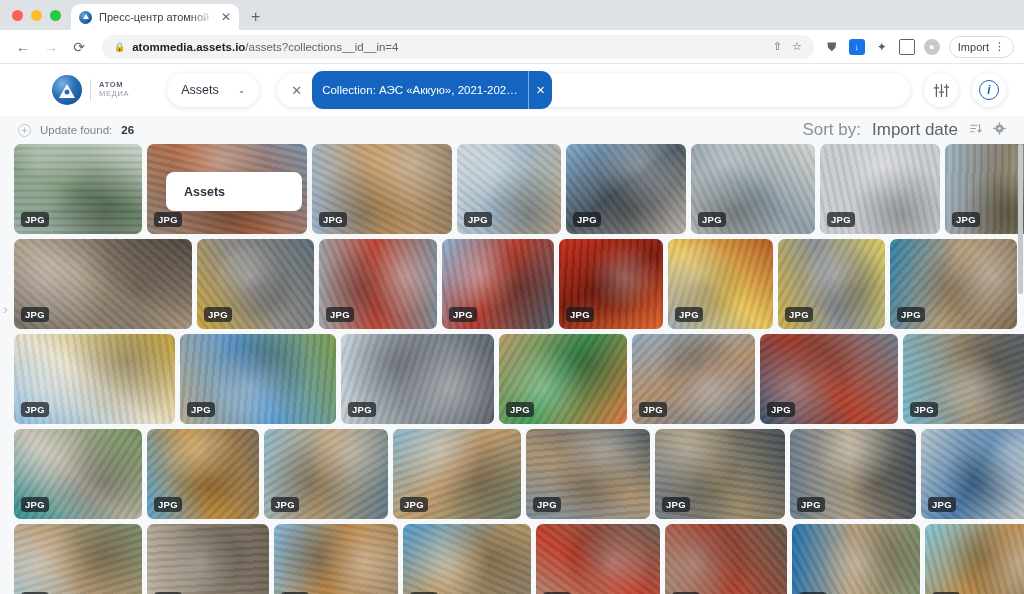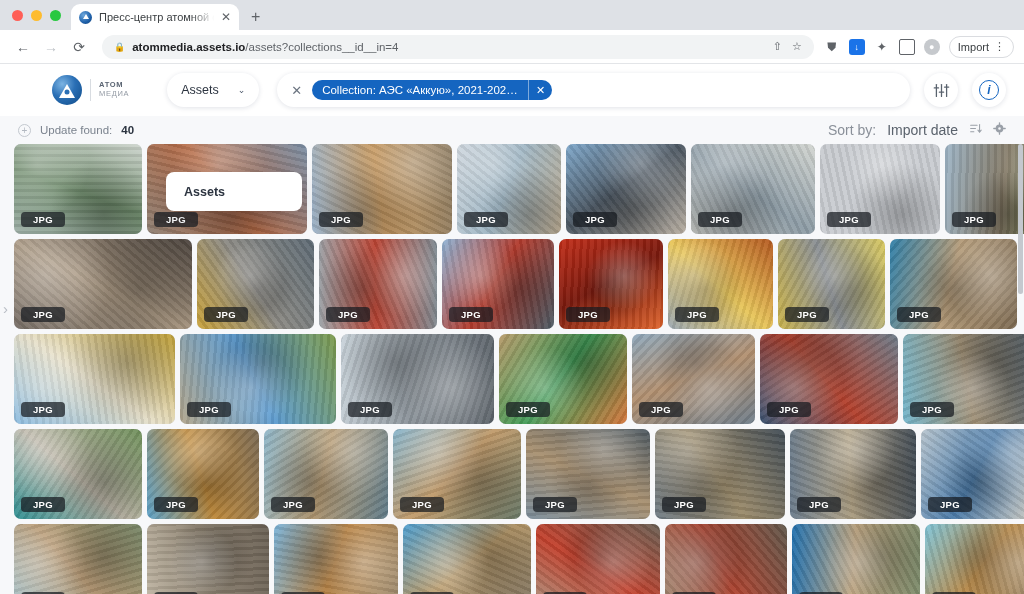--- a/index.html
+++ b/index.html
@@ -108,21 +108,21 @@
   }
   .chev{font-size:9px;color:#4c586a;}
 
   .searchbar{
     flex:1; height:34px; background:#fff; border-radius:18px;
     box-shadow:0 1px 5px rgba(20,40,80,.13);
     display:flex;align-items:center;gap:10px;padding:0 14px;margin-left:4px;
   }
   .clear-x{font-size:13px;color:#6b7480;cursor:pointer;}
   .chip{
-    display:flex;align-items:center;height:20px;background:#1565c0;
+    display:flex;align-items:center;height:38px;background:#1565c0;
     border-radius:11px;color:#fff;font-size:11.5px;overflow:hidden;max-width:240px;
   }
   .chip-label{padding:0 8px 0 10px;white-space:nowrap;overflow:hidden;text-overflow:ellipsis;}
   .chip-x{
     border-left:1px solid rgba(255,255,255,.45);
     padding:0 7px;height:100%;display:flex;align-items:center;font-size:11px;cursor:pointer;
   }
 
   .hdr-icon-btn{
     width:34px;height:34px;border-radius:50%;background:#fff;
@@ -141,38 +141,38 @@
   
   .results-bar{
     height:28px;display:flex;align-items:center;padding:0 18px;
     font-size:11.5px;color:#7b838e;gap:9px;position:relative;z-index:5;
   }
   .plus-circle{
     width:13px;height:13px;border-radius:50%;border:1.4px solid #c3c8cf;
     display:flex;align-items:center;justify-content:center;font-size:10px;color:#b2b8c0;cursor:pointer;
   }
   .found-n{color:#2c3440;font-weight:700;}
-  .sort-wrap{margin-left:auto;display:flex;align-items:center;gap:11px;font-size:14px;color:#8a9099;}
+  .sort-wrap{margin-left:auto;display:flex;align-items:center;gap:11px;font-size:17px;color:#8a9099;}
   .sort-val{color:#5a626c;}
   .sort-ico,.gear-ico{cursor:pointer;color:#9aa0a8;font-size:12px;}
 
   
   .grid-scroll{position:absolute;top:80px;left:0;right:0;bottom:0;overflow:hidden;}
   .grid{padding:0 14px 0 14px;}
   .row{display:flex;gap:5px;margin-bottom:5px;}
   .tile{
     position:relative;border-radius:7px;overflow:hidden;height:90px;
     background:#c9ccd1;flex:0 0 auto;
   }
   .tile .ph{position:absolute;inset:0;}
   .badge{
     position:absolute;left:7px;bottom:7px;
     background:rgba(22,26,32,.72);color:#fff;
     font-size:9.5px;font-weight:600;letter-spacing:.3px;
-    padding:2px 12px;border-radius:4px;
+    padding:2px 4px;border-radius:4px;
   }
   .left-arrow{
     position:absolute;left:3px;top:236px;font-size:15px;color:#b9bec5;cursor:pointer;z-index:6;
   }
 
   
   .dropdown{
     position:absolute;left:166px;top:108px;width:136px;
     background:#fff;border-radius:8px;
     box-shadow:0 6px 22px rgba(18,35,63,.18);
@@ -277,21 +277,21 @@
 
       <div class="hdr-icon-btn info-btn">
         <span class="info-circle">i</span>
       </div>
 
     </div>
 
     <div class="results-bar">
       <span class="plus-circle">+</span>
       <span>Update found:</span>
-      <span class="found-n">40</span>
+      <span class="found-n">26</span>
       <span class="sort-wrap">
         <span>Sort by:</span>
         <span class="sort-val">Import date</span>
         <span class="sort-ico">
           <svg width="13" height="13" viewBox="0 0 16 16">
             <g stroke="#9aa0a8" stroke-width="1.3" stroke-linecap="round">
               <line x1="2" y1="4" x2="10" y2="4"></line>
                 <line x1="2" y1="8" x2="8" y2="8"></line>
                 <line x1="2" y1="12" x2="6" y2="12"></line>
               <line x1="13" y1="3" x2="13" y2="12"></line>

